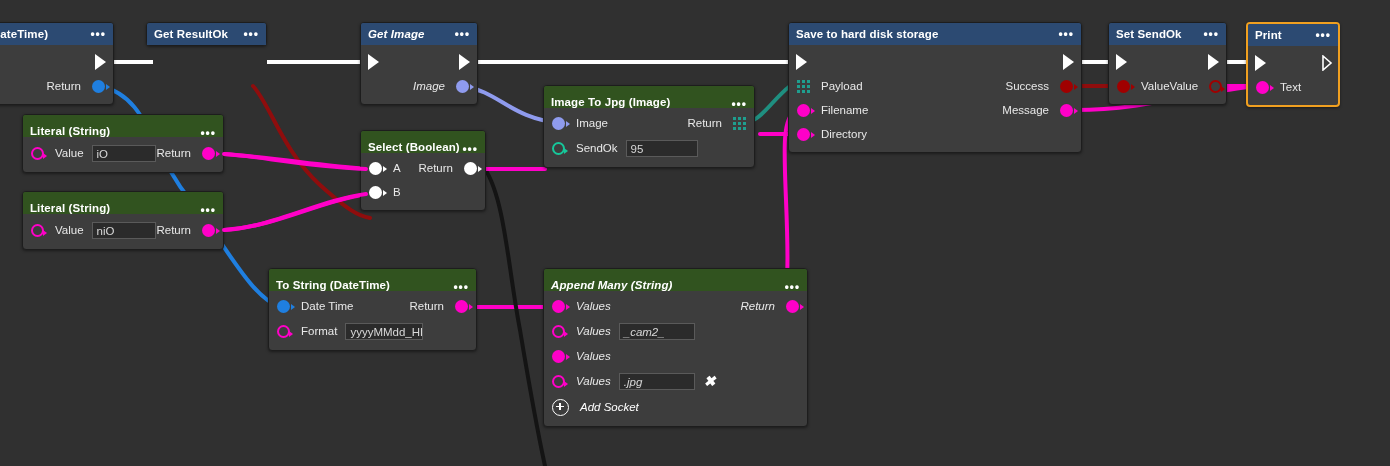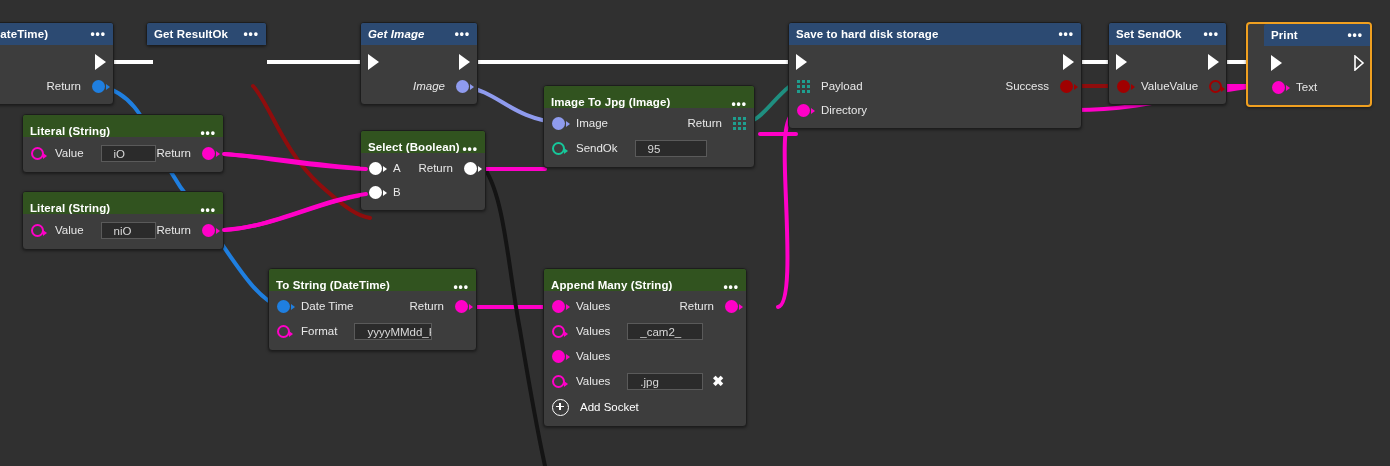--- a/index.html
+++ b/index.html
@@ -92,21 +92,21 @@
   .pin.grid::after{display:none;}
 
   .lbl{margin-left:11px;white-space:nowrap;}
   .lbl.r{margin-left:0;margin-right:11px;}
   .spacer{flex:1 1 auto;}
 
   .field{
     background:#2b2b2b;border:1px solid #5a5a5a;
     color:#d8d8d8;font-size:11.5px;
     height:17px;line-height:17px;
-    padding:0 12px;margin-left:17px;
+    padding:0 4px;margin-left:8px;
     box-sizing:border-box;
     font-family:"Liberation Sans", sans-serif;
     white-space:nowrap;overflow:hidden;
   }
   .xbtn{
     margin-left:9px;color:#ffffff;font-size:14px;font-weight:bold;
     line-height:14px;
   }
   .addrow{
     display:flex;align-items:center;height:26px;padding:0 8px;
@@ -267,20 +267,27 @@
       </div>
       <div class="row">
         <span class="pin grid" style="color:#1f9e8f;"></span>
         <span class="lbl">Payload</span>
         <span class="spacer"></span>
         <span class="lbl r">Success</span>
         <span class="pin solid right" style="color:#a00000;"></span>
       </div>
       <div class="row">
         <span class="pin solid left" style="color:#ff00c8;"></span>
+        <span class="lbl">Filename</span>
+        <span class="spacer"></span>
+        <span class="lbl r">Message</span>
+        <span class="pin solid right" style="color:#ff00c8;"></span>
+      </div>
+      <div class="row">
+        <span class="pin solid left" style="color:#ff00c8;"></span>
         <span class="lbl">Directory</span>
       </div>
     </div>
   </div>
 
   <div class="node" style="left:1108px;top:22px;width:119px;">
     <div class="hdr blue">
       <span>Set SendOk</span>
       <span class="dots">•••</span>
     </div>
@@ -292,21 +299,21 @@
       <div class="row">
         <span class="pin solid left" style="color:#a00000;"></span>
         <span class="lbl">Value</span>
         <span class="spacer"></span>
         <span class="lbl r">Value</span>
         <span class="pin hollow right" style="color:#a00000;"></span>
       </div>
     </div>
   </div>
 
-  <div class="node selected" style="left:1246px;top:22px;width:126px;padding-left:16px;">
+  <div class="node selected" style="left:1246px;top:22px;width:94px;">
     <div class="hdr blue">
       <span>Print</span>
       <span class="dots">•••</span>
     </div>
     <div class="body">
       <div class="execrow">
         <span class="exec filled inL"></span>
         <span class="exec hollow" style="right:7px;top:6px;">
           <svg width="11" height="16" viewBox="0 0 11 16">
               <path d="M1,1 L9,8 L1,15 Z" fill="none" stroke="#ffffff" stroke-width="1.6"></path>
@@ -388,21 +395,21 @@
         <span class="pin solid right" style="color:#ff00c8;"></span>
       </div>
       <div class="row tall">
         <span class="pin hollow left" style="color:#ff00c8;"></span>
         <span class="lbl">Format</span>
         <span class="field" style="width:78px;">yyyyMMdd_HH</span>
       </div>
     </div>
   </div>
 
-  <div class="node" style="left:543px;top:268px;width:204px;">
+  <div class="node" style="left:543px;top:268px;width:265px;font-style:italic;">
     <div class="hdr green">
       <span>Append Many (String)</span>
       <span class="dots">•••</span>
     </div>
     <div class="body">
       <div class="row">
         <span class="pin solid left" style="color:#ff00c8;"></span>
         <span class="lbl">Values</span>
         <span class="spacer"></span>
         <span class="lbl r">Return</span>

